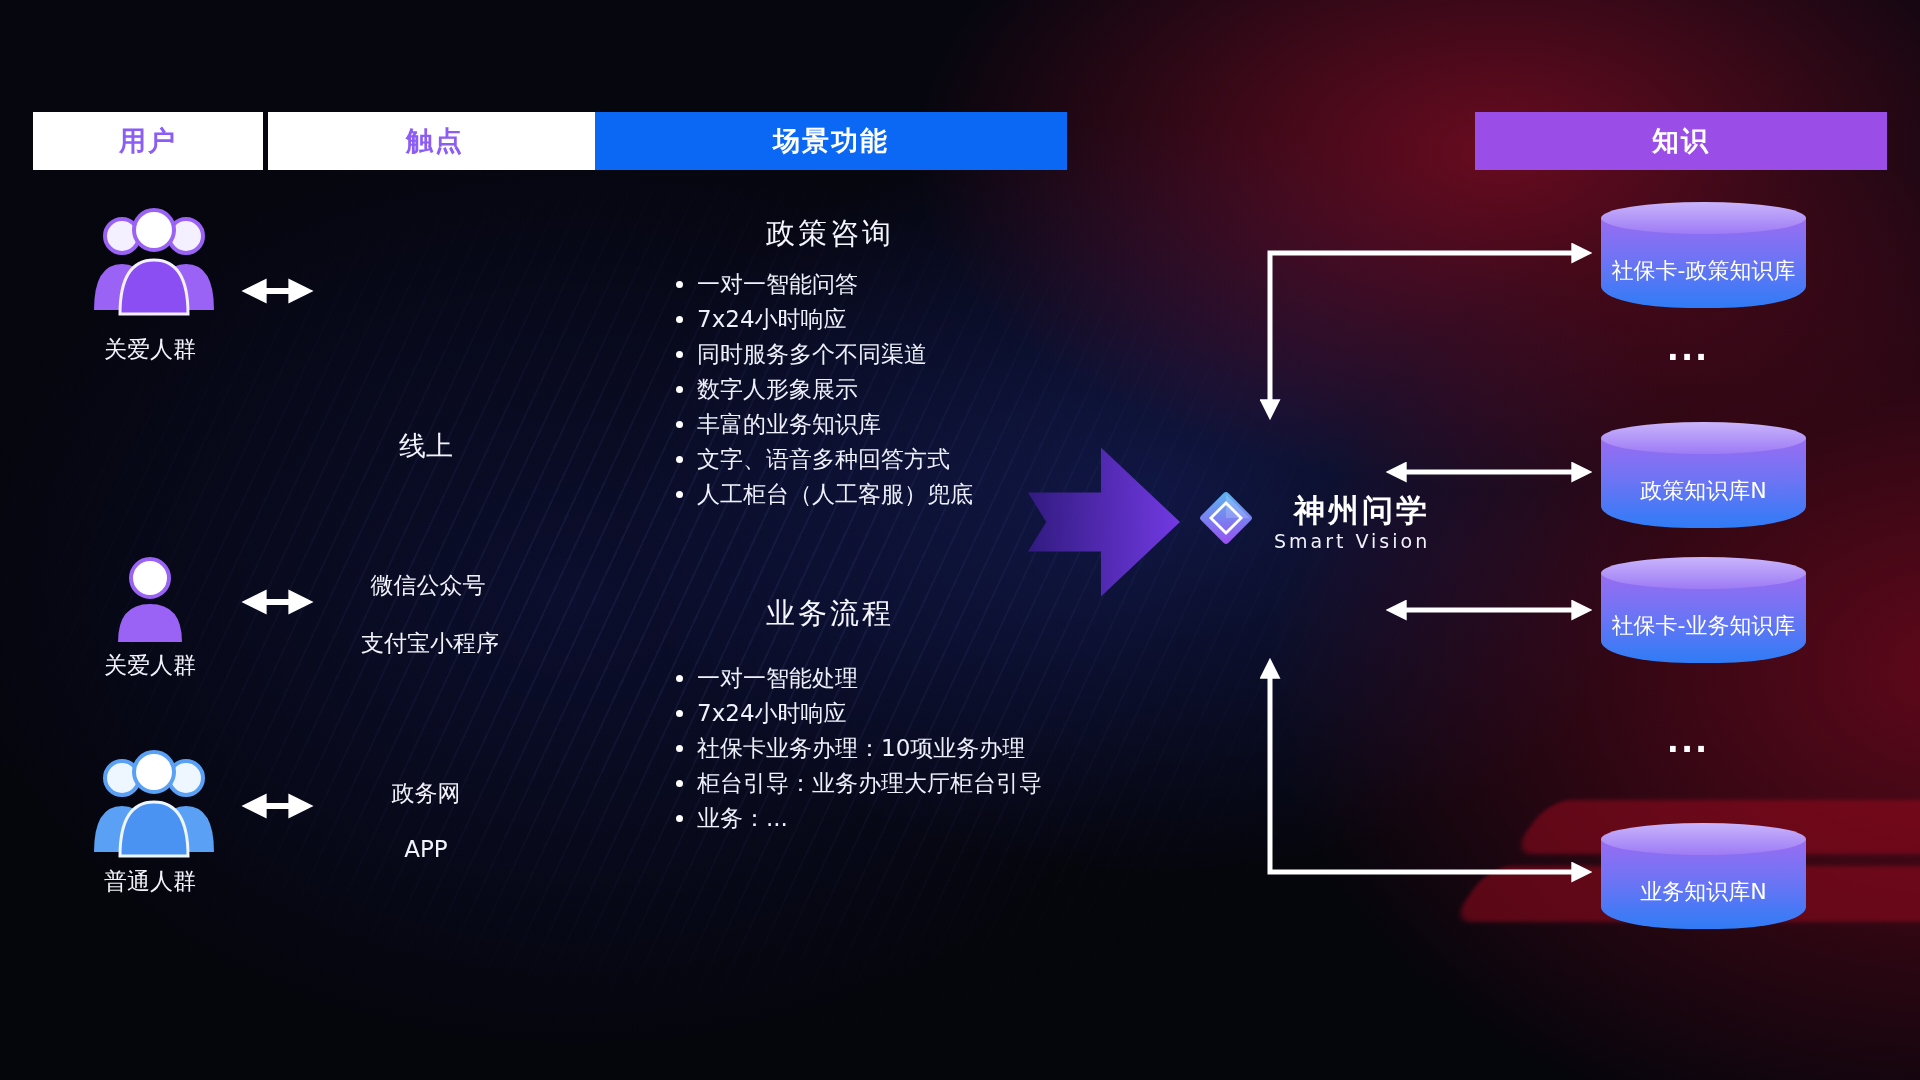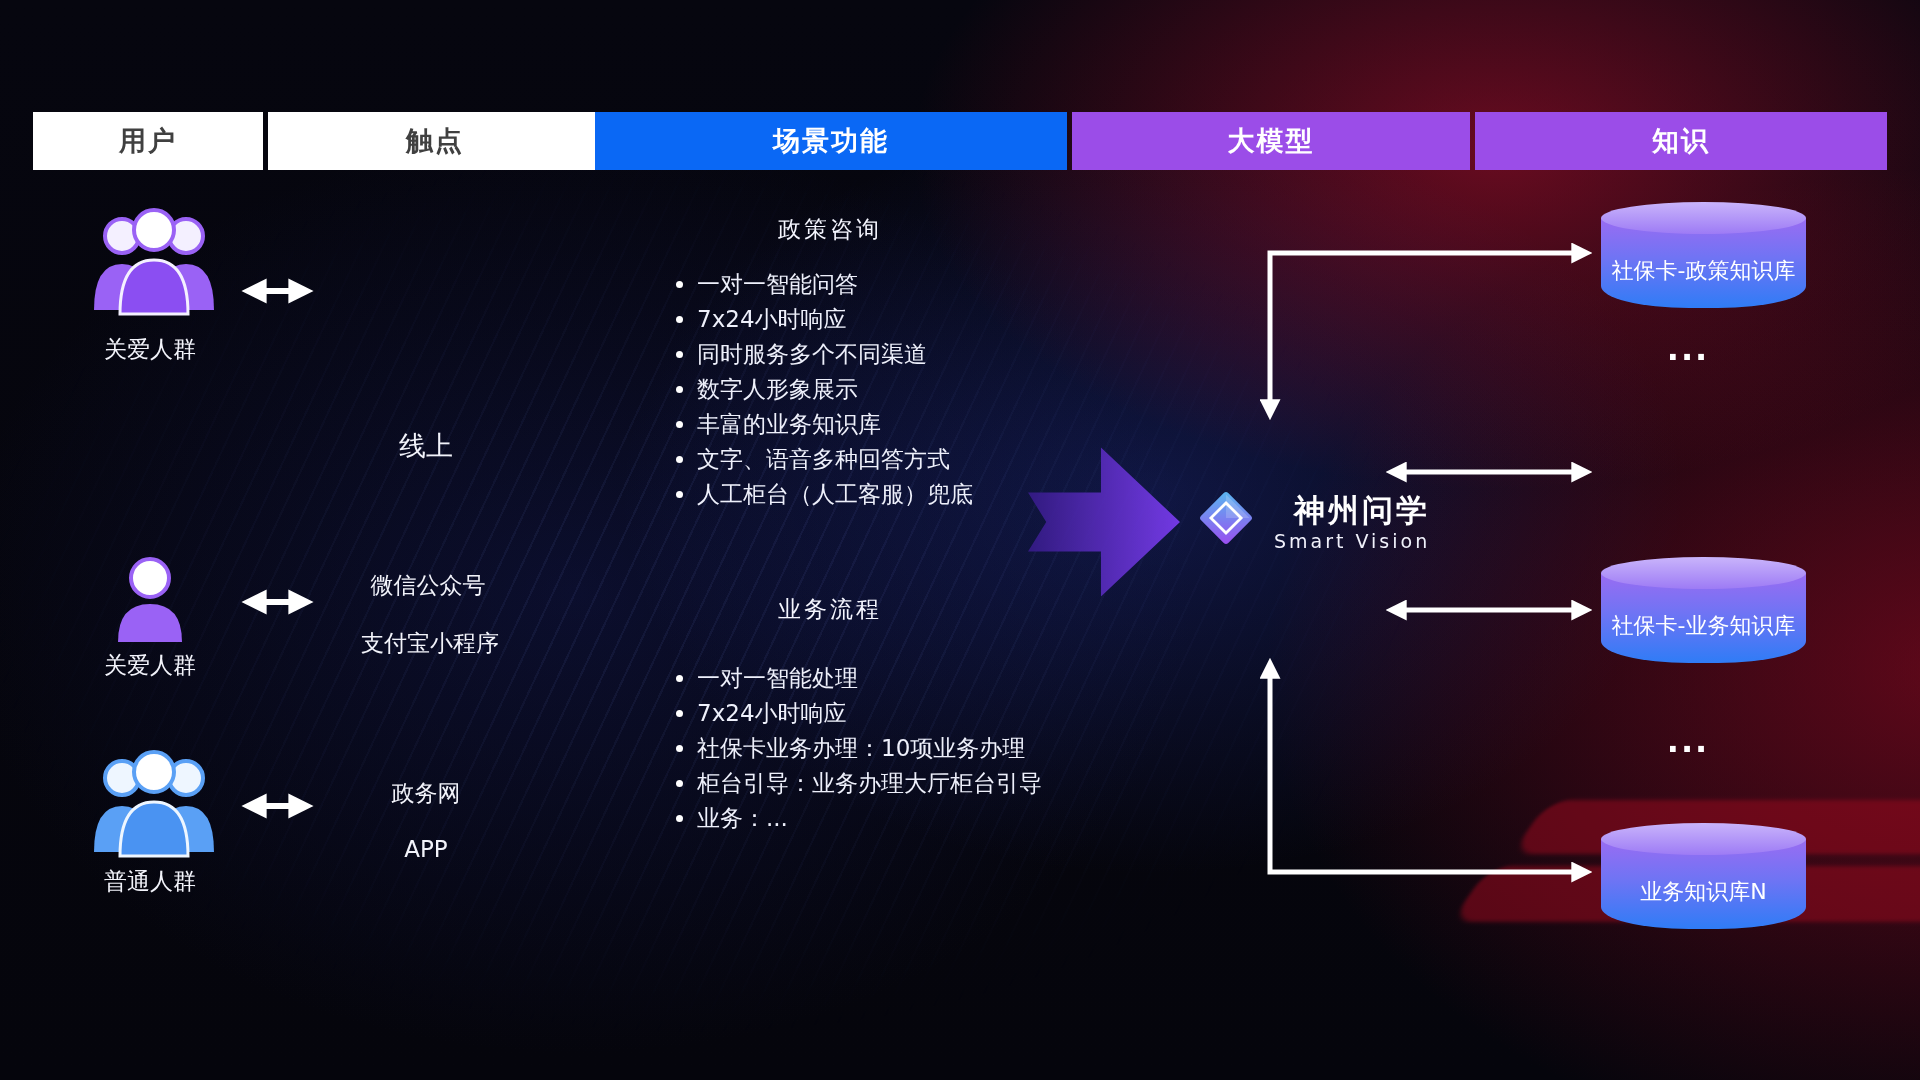--- a/index.html
+++ b/index.html
@@ -20,28 +20,28 @@
     -webkit-mask:radial-gradient(ellipse at 48% 50%, #000 15%, transparent 68%);
     mask:radial-gradient(ellipse at 48% 50%, #000 15%, transparent 68%);
   }
   .red-band { position:absolute; background:rgba(150,10,30,.55); transform:skewX(-35deg); border-radius:22px; filter:blur(2px); }
   .red-band.b1 { left:1530px; top:800px; width:430px; height:54px; }
   .red-band.b2 { left:1470px; top:866px; width:520px; height:56px; }
 
   
   .hd { position:absolute; top:112px; height:58px; display:flex; align-items:center; justify-content:center;
         font-size:27px; font-weight:bold; letter-spacing:2px; }
-  .hd.light { background:#ffffff; color:#404040; }
+  .hd.light { background:#ffffff; color:#8b5cf6; }
   .hd.blue  { color:#ffffff; }
   .hd.purple{ color:#fff; }
 
   
   .lbl { position:absolute; font-size:23px; color:#f2f3fa; transform:translateX(-50%); white-space:nowrap; }
   .big-lbl { position:absolute; font-size:27px; color:#f2f3fa; transform:translateX(-50%); white-space:nowrap; }
-  .title-lbl { position:absolute; font-size:23px; color:#f5f6ff; transform:translateX(-50%); white-space:nowrap; letter-spacing:3px; }
+  .title-lbl { position:absolute; font-size:29px; color:#f5f6ff; transform:translateX(-50%); white-space:nowrap; letter-spacing:3px; }
 
   .icon-box { position:absolute; }
 
   
   .offline-card {
     position:absolute; left:294px; top:190px; width:264px; height:198px;
     background:rgba(26,29,62,.72); border:1px solid rgba(130,140,255,.14); border-radius:18px;
     display:flex; flex-direction:column; align-items:center; justify-content:space-between;
     padding:18px 10px 20px 10px;
   }
@@ -91,21 +91,20 @@
 <body>
 
 <div class="canvas">
   <div class="streaks"></div>
   <div class="red-band b1"></div>
   <div class="red-band b2"></div>
 
   <div class="hd light" style="left:33px; width:230px;">用户</div>
   <div class="hd light" style="left:268px; width:334px;">触点</div>
   <div class="hd blue" style="left:595px; width:472px; background:#0a68f5;">场景功能</div>
-  <div class="hd purple" style="left:1072px; width:398px; background:#9b4de8;">大模型</div>
   <div class="hd purple" style="left:1475px; width:412px; background:#9b4de8;">知识</div>
 
   <div class="icon-box" style="left:84px; top:206px;">
     <svg width="140" height="110" viewBox="0 0 140 110">
       <g>
         <circle cx="38" cy="30" r="17" fill="#f4f0ff" stroke="#9a62f5" stroke-width="4"></circle>
         <path d="M10 104 Q10 58 38 58 Q66 58 66 104 Z" fill="#9a62f5"></path>
         <circle cx="102" cy="30" r="17" fill="#f4f0ff" stroke="#9a62f5" stroke-width="4"></circle>
         <path d="M74 104 Q74 58 102 58 Q130 58 130 104 Z" fill="#9a62f5"></path>
         <circle cx="70" cy="24" r="20" fill="#ffffff" stroke="#9a62f5" stroke-width="4"></circle>
@@ -217,20 +216,25 @@
   </div>
   <div class="logo-name">神州问学</div>
   <div class="logo-sub">Smart Vision</div>
 
   <div class="cylinder" style="top:202px;">
     <div class="cyl-body"></div>
     <div class="cyl-top"></div>
     <div class="cyl-label">社保卡-政策知识库</div>
   </div>
   <div class="ellipsis" style="top:330px;">...</div>
+  <div class="cylinder" style="top:422px;">
+    <div class="cyl-body"></div>
+    <div class="cyl-top"></div>
+    <div class="cyl-label">政策知识库N</div>
+  </div>
   <div class="cylinder" style="top:557px;">
     <div class="cyl-body"></div>
     <div class="cyl-top"></div>
     <div class="cyl-label">社保卡-业务知识库</div>
   </div>
   <div class="ellipsis" style="top:722px;">...</div>
   <div class="cylinder" style="top:823px;">
     <div class="cyl-body"></div>
     <div class="cyl-top"></div>
     <div class="cyl-label">业务知识库N</div>

